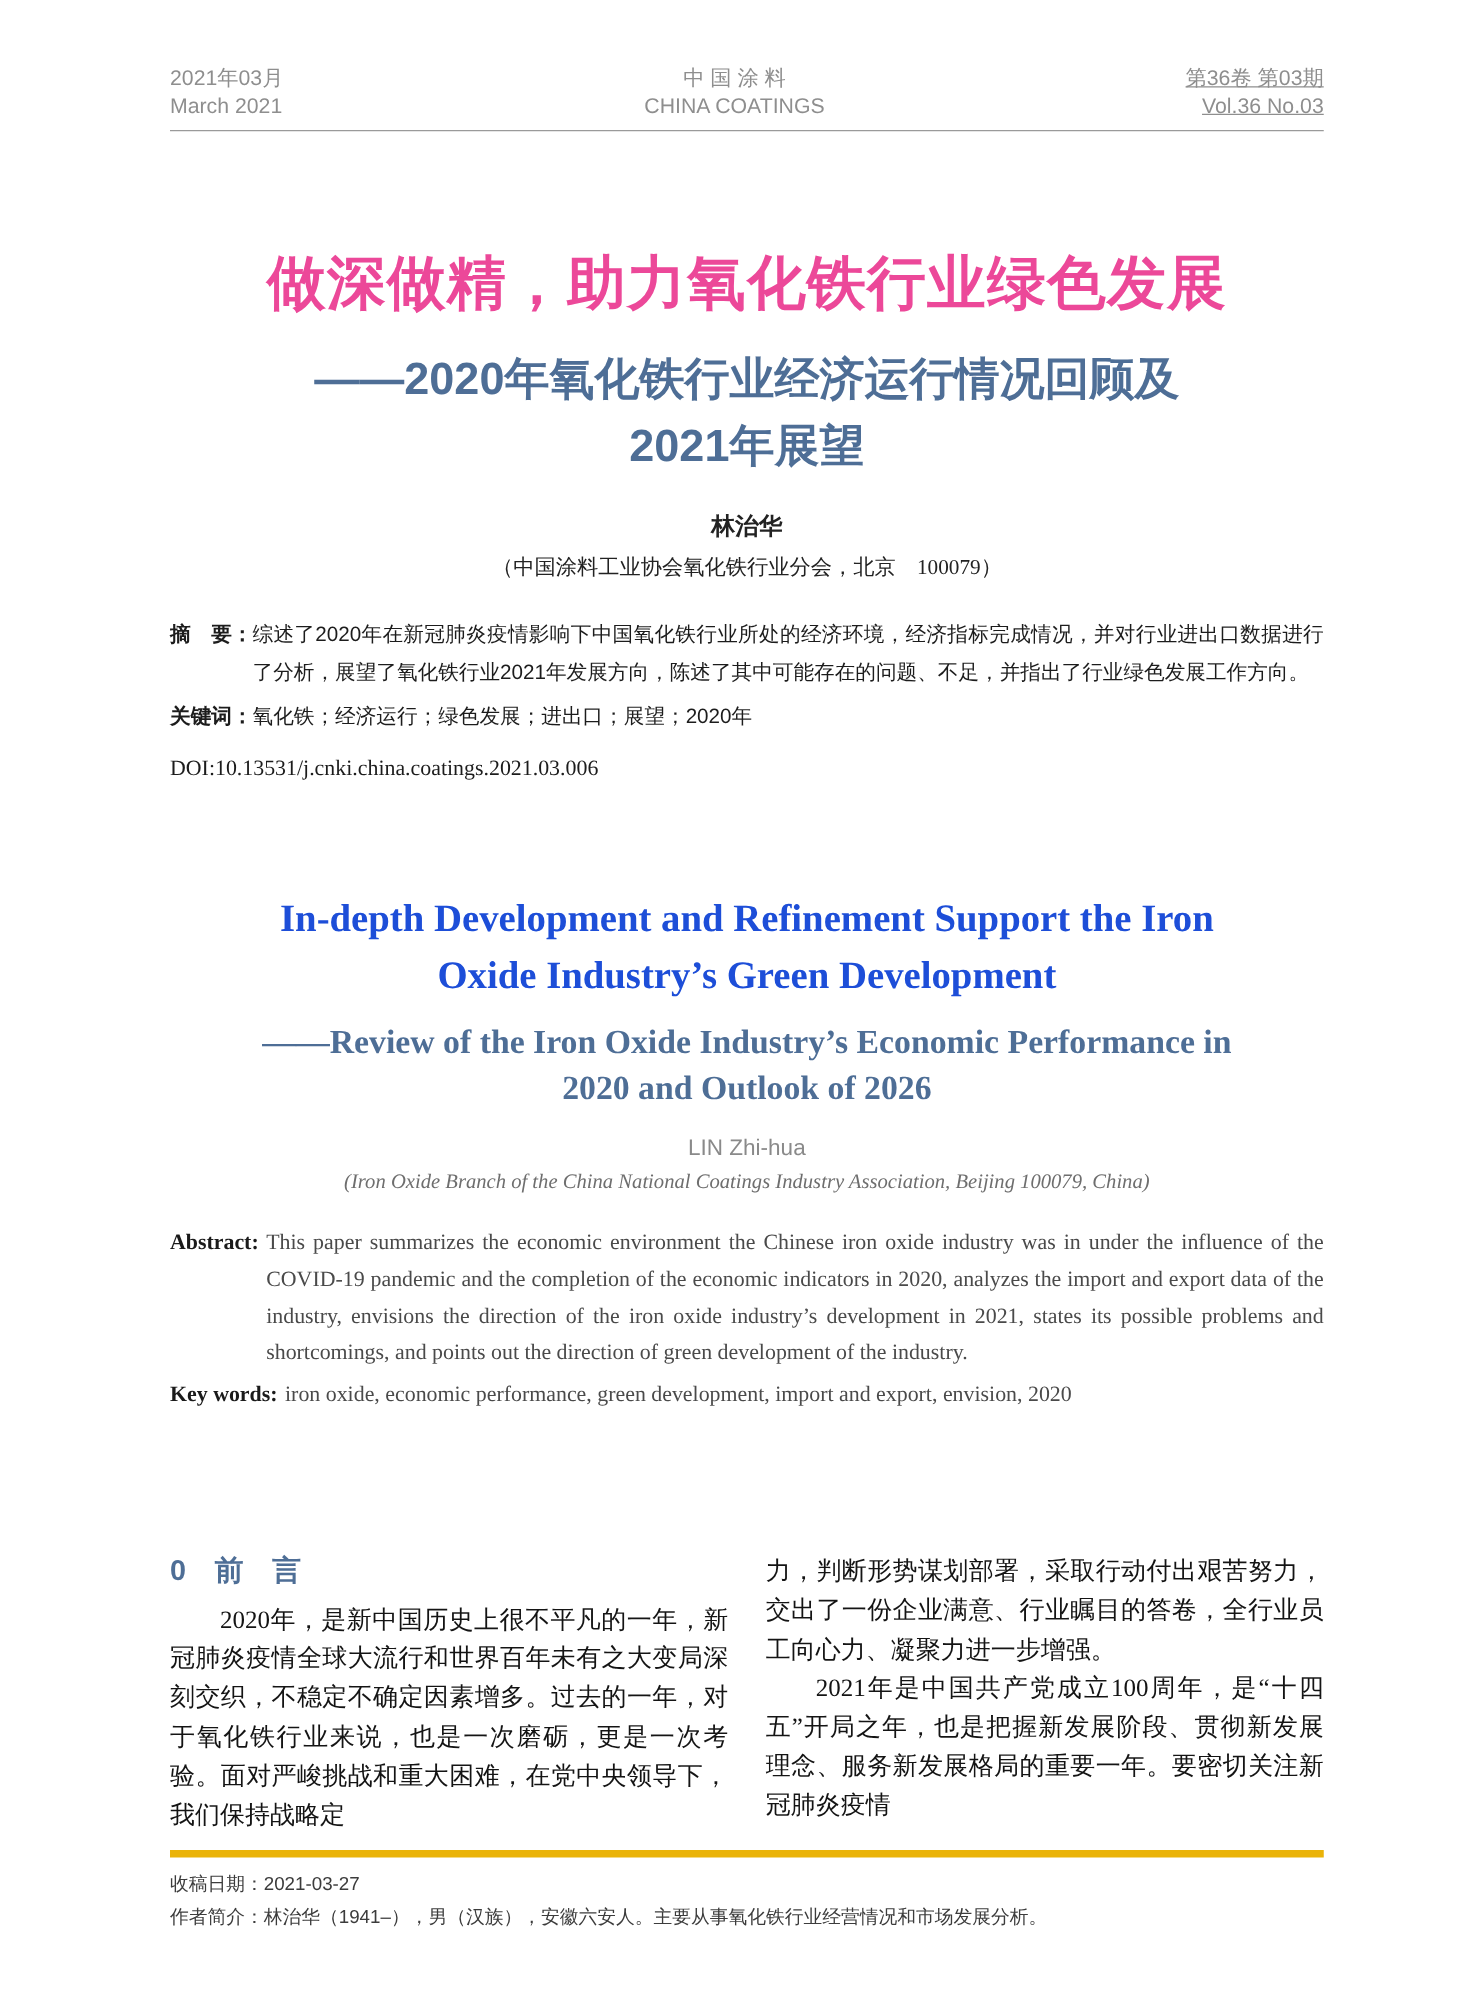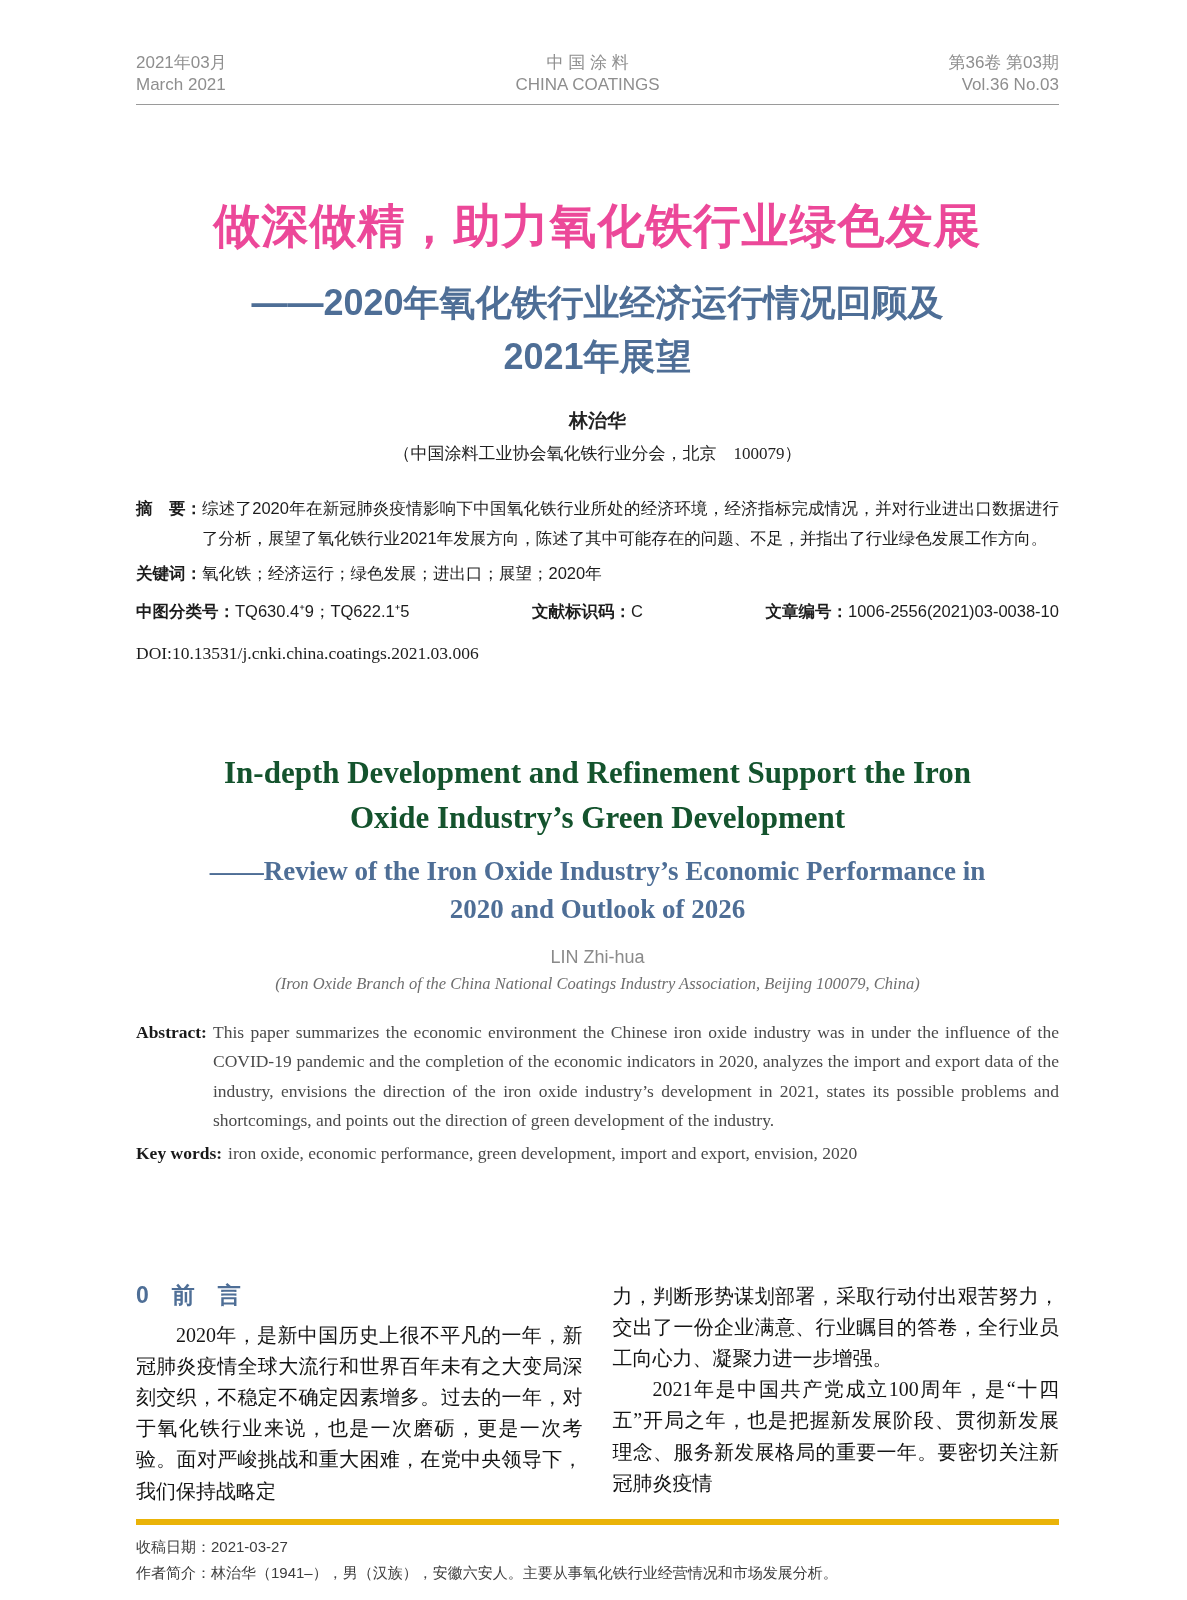--- a/index.html
+++ b/index.html
@@ -15,21 +15,21 @@
   .content { padding: 52px 128px 0 136px; }
 
   
   .jheader {
     display: flex; justify-content: space-between; align-items: flex-start;
     font-family: "Liberation Sans", sans-serif;
     font-size: 17px; line-height: 1.32; color: #8e8e8e;
     padding-bottom: 7px; border-bottom: 1px solid #9a9a9a;
   }
   .jheader .c { text-align: center; }
-  .jheader .r { text-align: right; }
+  .jheader .r { text-align: right; text-decoration: underline; }
 
   
   .title-zh {
     margin-top: 90px; text-align: center;
     font-family: "Liberation Sans", sans-serif; font-weight: bold;
     font-size: 47px; letter-spacing: 1px; color: #ec4899;
   }
   .subtitle-zh {
     margin-top: 18px; text-align: center;
     font-family: "Liberation Sans", sans-serif; font-weight: bold;
@@ -44,21 +44,21 @@
   .hang-row .hang-label { font-weight: bold; white-space: nowrap; }
   .hang-row .hang-text { flex: 1; text-align: justify; }
   .kw-row { margin-top: 4px; justify-content: space-between; }
   .meta-row { margin-top: 8px; display: flex; justify-content: space-between; }
   .meta-row b { font-weight: bold; }
   .doi-row { margin-top: 10px; font-family: "Liberation Serif", serif; font-size: 17.5px; }
 
   
   .en-block { margin-top: 82px; }
   .title-en {
-    text-align: center; color: #14532d; font-weight: bold;
+    text-align: center; color: #1d4ed8; font-weight: bold;
     font-family: "Liberation Serif", serif;
     font-size: 31px; line-height: 1.45;
   }
   .subtitle-en {
     margin-top: 12px; text-align: center; color: #4e6e96; font-weight: bold;
     font-family: "Liberation Serif", serif;
     font-size: 27px; line-height: 1.4;
   }
   .author-en { margin-top: 18px; text-align: center; font-family: "Liberation Sans", sans-serif; font-size: 18px; color: #8a8a8a; }
   .affil-en  { margin-top: 6px; text-align: center; font-style: italic; font-size: 16.5px; color: #6e6e6e; }
@@ -112,25 +112,20 @@
 
   <div class="zh-meta">
     <div class="hang-row">
       <span class="hang-label">摘　要：</span>
       <span class="hang-text">综述了2020年在新冠肺炎疫情影响下中国氧化铁行业所处的经济环境，经济指标完成情况，并对行业进出口数据进行了分析，展望了氧化铁行业2021年发展方向，陈述了其中可能存在的问题、不足，并指出了行业绿色发展工作方向。</span>
     </div>
     <div class="hang-row kw-row">
       <span class="hang-label">关键词：</span>
       <span class="hang-text">氧化铁；经济运行；绿色发展；进出口；展望；2020年</span>
     </div>
-    <div class="meta-row">
-      <span><b>中图分类号：</b><span>TQ630.4⁺9；TQ622.1⁺5</span></span>
-      <span><b>文献标识码：</b><span>C</span></span>
-      <span><b>文章编号：</b><span>1006-2556(2021)03-0038-10</span></span>
-    </div>
     <div class="doi-row">DOI:10.13531/j.cnki.china.coatings.2021.03.006</div>
   </div>
 
   <div class="en-block">
     <div class="title-en">
       <div>In-depth Development and Refinement Support the Iron</div>
       <div>Oxide Industry’s Green Development</div>
     </div>
     <div class="subtitle-en">
       <div>——Review of the Iron Oxide Industry’s Economic Performance in</div>

